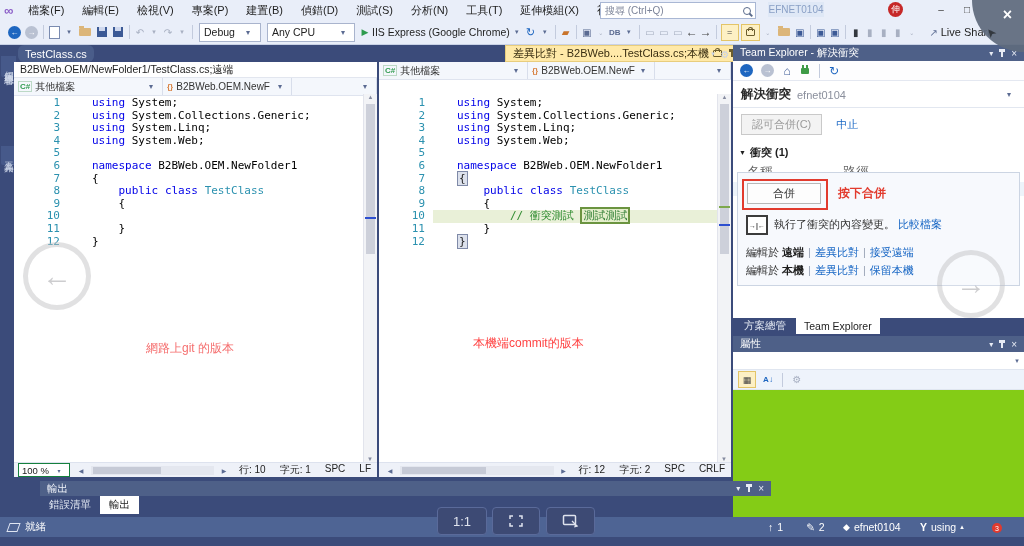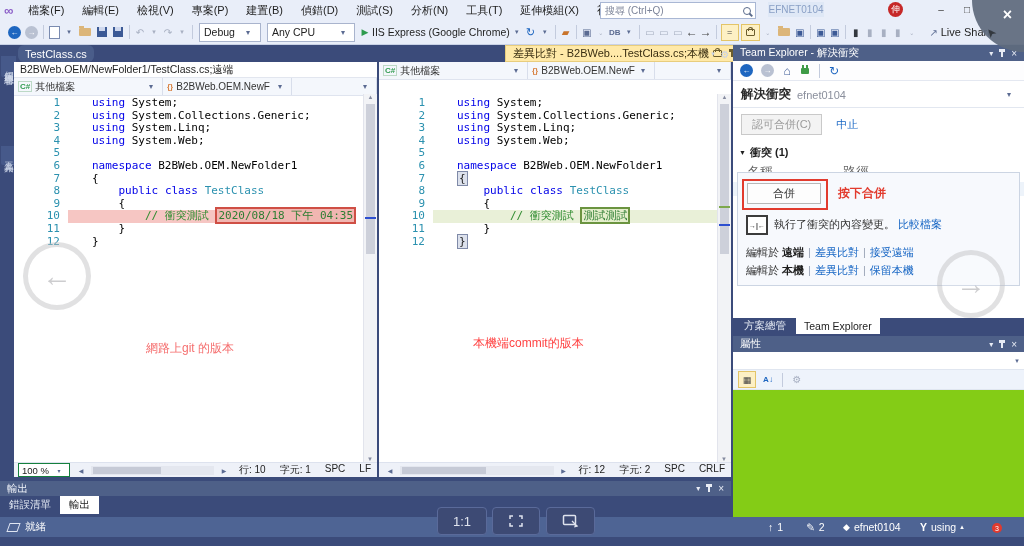--- a/index.html
+++ b/index.html
@@ -282,21 +282,20 @@
         <div class="crow">
           <span class="lnum">8</span>
           <span class="lcontent"><span class="tk-pl">    </span><span class="tk-kw">public</span><span class="tk-pl"> </span><span class="tk-kw">class</span><span class="tk-pl"> </span><span class="tk-ty">TestClass</span></span>
         </div>
         <div class="crow">
           <span class="lnum">9</span>
           <span class="lcontent"><span class="tk-pl">    {</span></span>
         </div>
         <div class="crow">
           <span class="lnum">10</span>
-          <span class="lcontent hl-del"><span class="tk-cm">        // 衝突測試 </span><span class="tk-boxdel">2020/08/18 下午 04:35</span></span>
         </div>
         <div class="crow">
           <span class="lnum">11</span>
           <span class="lcontent"><span class="tk-pl">    }</span></span>
         </div>
         <div class="crow">
           <span class="lnum">12</span>
           <span class="lcontent"><span class="tk-pl">}</span></span>
         </div>
       </div>
@@ -488,21 +487,21 @@
       <span class="ic" style="margin-left:auto;font-size:7px;">▾</span>
     </div>
     <div style="height:19px;display:flex;align-items:center;padding:0 4px;gap:4px;background:#eef3fb;border-bottom:1px solid #e0e6f0;">
       <span class="ybox">▦</span>
       <span class="ic" style="color:#1e66c0;font-size:8px;font-weight:bold;">A↓</span>
       <span class="sep"></span>
       <span class="ic grayic">⚙</span>
     </div>
   </div>
 
-  <div class="abs" style="left:0px;top:481px;width:731px;height:36px;">
+  <div class="abs" style="left:0px;top:481px;width:731px;height:36px;padding-left:40px;">
     <div id="output-title">
       <span>輸出</span>
       <span class="ptools" style="margin-left:auto;">
         <span>▾</span>
         <span class="css-pin"></span>
         <span style="font-size:10px;">×</span>
       </span>
     </div>
     <div class="row" style="height:18px;">
       <div class="outtab inactive">錯誤清單</div>

